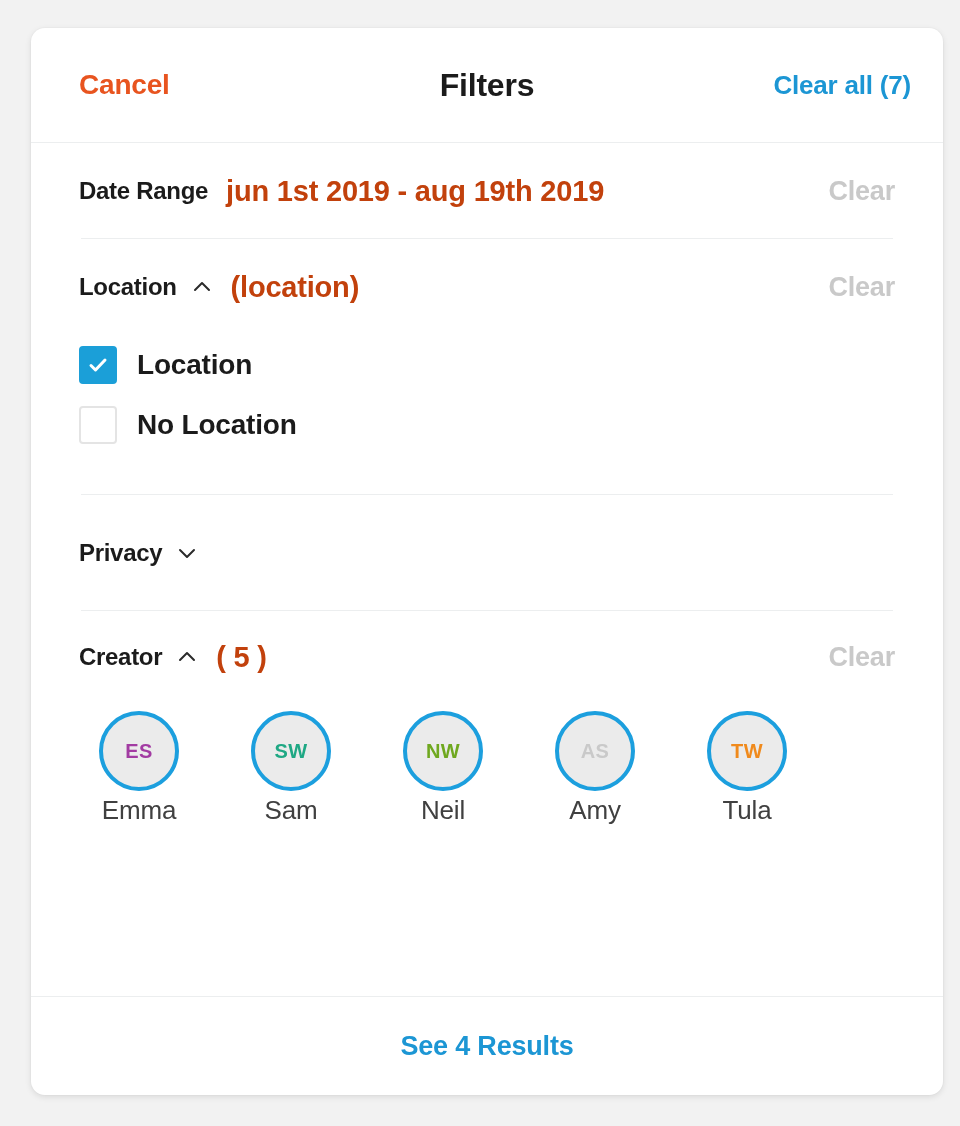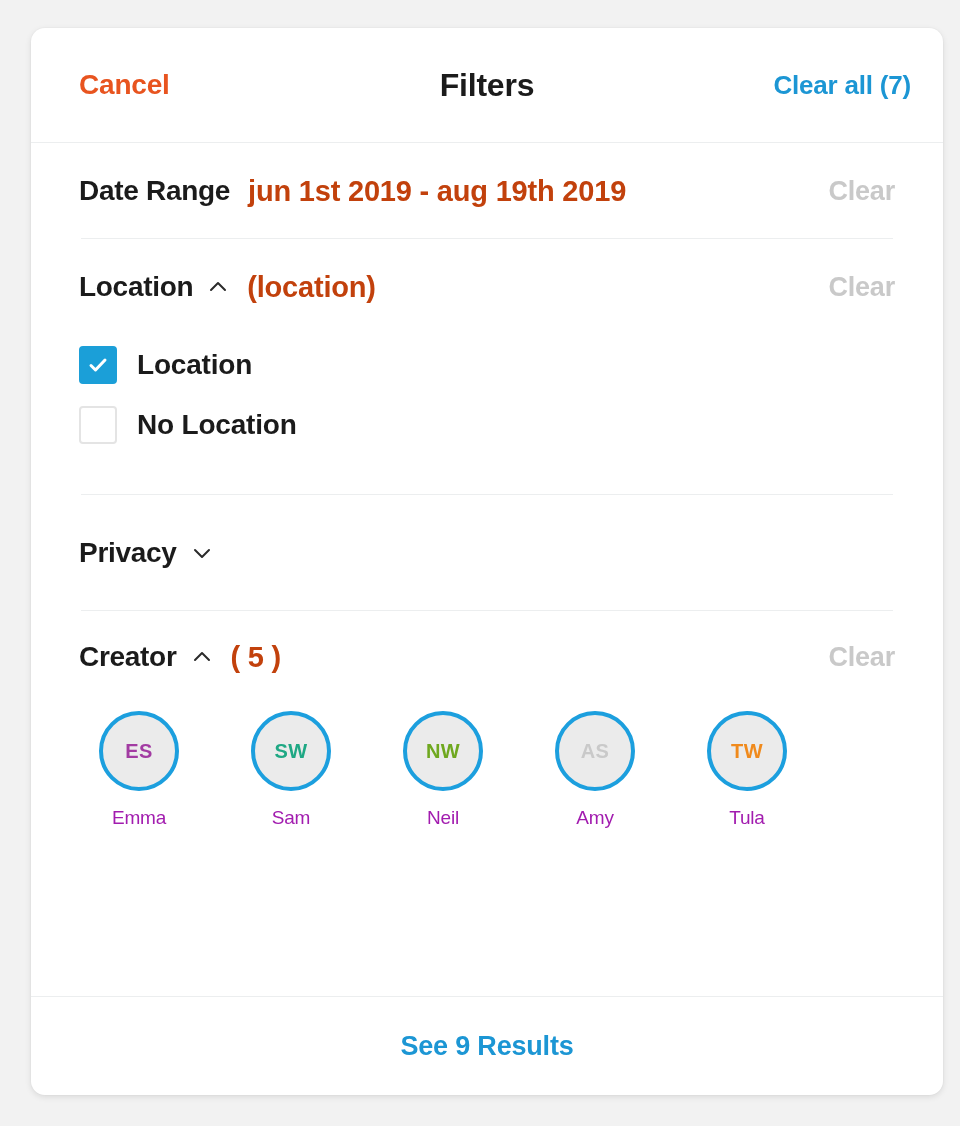--- a/index.html
+++ b/index.html
@@ -91,21 +91,21 @@
     background: #eceeef;
   }
 
   .sec-head {
     display: flex;
     align-items: center;
     position: relative;
     height: 96px;
   }
   .sec-title {
-    font-size: 28px;
+    font-size: 24px;
     font-weight: bold;
     color: #1b1b1b;
     letter-spacing: -0.3px;
     white-space: nowrap;
     cursor: pointer;
   }
   .chev {
     display: inline-block;
     margin-left: 14px;
     width: 22px;
@@ -204,23 +204,23 @@
     justify-content: center;
     font-size: 20px;
     font-weight: bold;
     letter-spacing: 0.4px;
     box-sizing: border-box;
   }
   .avatar-circle.sel {
     border: 4px solid #1c9fde;
   }
   .avatar-name {
-    margin-top: 16px;
-    font-size: 19px;
-    color: #a21caf;
+    margin-top: 4px;
+    font-size: 26px;
+    color: #404040;
     letter-spacing: -0.2px;
   }
 
   
   .footer {
     flex: 0 0 98px;
     height: 98px;
     border-top: 1px solid #eceeef;
     display: flex;
     align-items: center;
@@ -330,16 +330,16 @@
           <div class="avatar-cell">
             <div class="avatar-circle sel" style="color: rgb(240, 138, 28);">TW</div>
             <div class="avatar-name">Tula</div>
           </div>
         </div>
     </div>
 
   </div>
 
   <div class="footer">
-    <div class="footer-btn">See 9 Results</div>
+    <div class="footer-btn">See 4 Results</div>
   </div>
 
 </div>
 
 </body></html>

